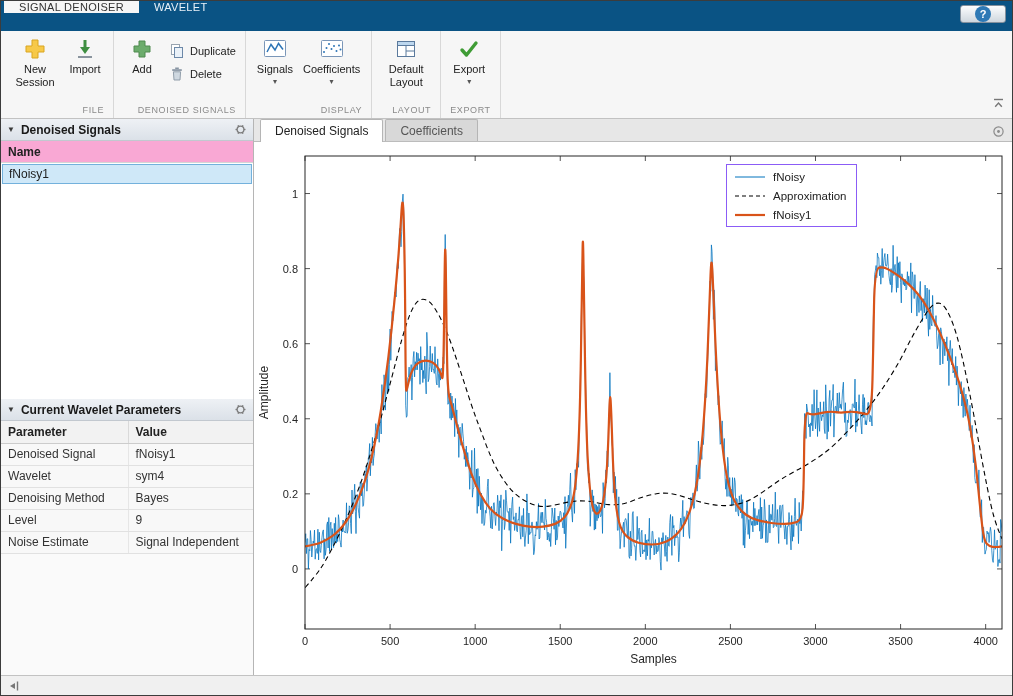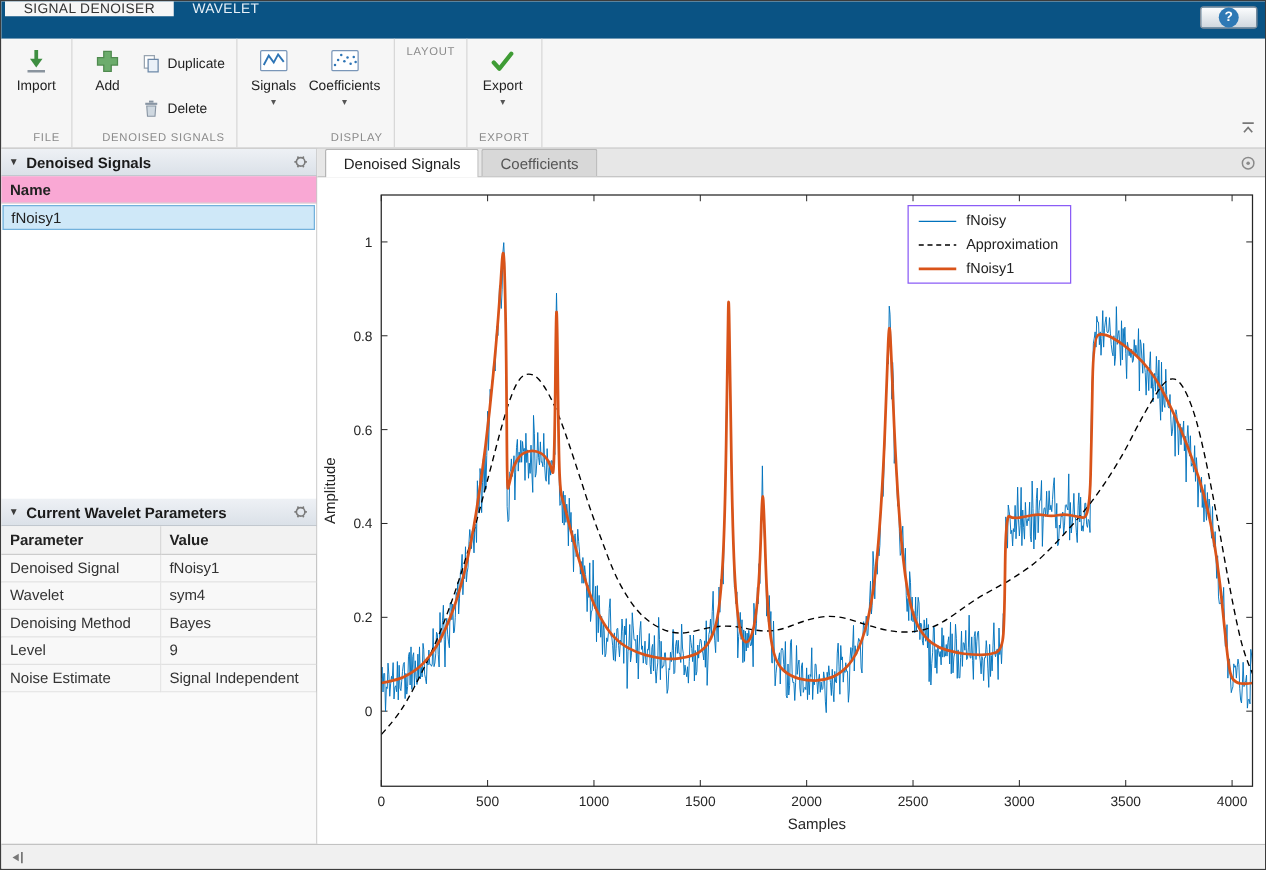--- a/index.html
+++ b/index.html
@@ -17,21 +17,21 @@
 
   
   .toolbar{height:88px;background:#f6f6f6;border-bottom:1px solid #c2c2c2;display:flex;position:relative;flex:none;}
   .tgroup{display:flex;flex-direction:column;border-right:1px solid #d8d8d8;padding:3px 7px 1px;}
   .tg-buttons{flex:1;display:flex;align-items:flex-start;gap:2px;}
   .tg-caption{text-align:right;font-size:9px;color:#8a8a8a;letter-spacing:.6px;padding:2px 2px 2px;white-space:nowrap;}
   .bigbtn{display:flex;flex-direction:column;align-items:center;padding:3px 4px 1px;max-width:54px;min-width:42px;border-radius:2px;}
   .bigbtn.wide{max-width:74px;}
   .blabel{font-size:11px;color:#222;text-align:center;line-height:13px;margin-top:2px;}
   .dd-arrow{font-size:8px;color:#555;line-height:9px;margin-top:1px;}
-  .smallcol{display:flex;flex-direction:column;gap:20px;margin:9px 2px 0 4px;}
+  .smallcol{display:flex;flex-direction:column;gap:7px;margin:9px 2px 0 4px;}
   .smallbtn{display:flex;align-items:center;gap:5px;font-size:11px;color:#222;}
   .toolbar-collapse{position:absolute;right:7px;bottom:5px;}
 
   
   .content{flex:1;display:flex;min-height:0;}
   .sidebar{width:253px;flex:none;display:flex;flex-direction:column;background:#fafafa;border-right:1px solid #b5b5b5;}
   .panel-header{height:22px;background:linear-gradient(#eef1f5,#dbe1e8);border-bottom:1px solid #c2c8cf;display:flex;align-items:center;padding:0 6px;gap:6px;flex:none;}
   .tri{font-size:8px;color:#3a3a3a;line-height:8px;}
   .ptitle{font-size:12px;font-weight:bold;color:#1a1a1a;flex:1;}
   .signals-panel{height:280px;display:flex;flex-direction:column;flex:none;}
@@ -75,20 +75,26 @@
       <span class="help-circle">?</span>
     </div>
   </div>
 
   <div class="toolbar">
 
     <div class="tgroup">
       <div class="tg-buttons">
         <div class="bigbtn">
           <svg width="24" height="24" viewBox="0 0 24 24">
+              <path d="M9 3h6v6h6v6h-6v6H9v-6H3V9h6z" fill="#F7C948" stroke="#D9A520" stroke-width="1"></path>
+            </svg>
+          <span class="blabel">New Session</span>
+        </div>
+        <div class="bigbtn">
+          <svg width="24" height="24" viewBox="0 0 24 24">
               <rect x="10.5" y="3" width="3" height="7.5" fill="#3E8E41"></rect>
               <polygon points="7,10 17,10 12,17" fill="#3E8E41"></polygon>
               <rect x="5" y="19" width="14" height="2" fill="#8a949e"></rect>
             </svg>
           <span class="blabel">Import</span>
         </div>
       </div>
       <div class="tg-caption">FILE</div>
     </div>
 
@@ -146,20 +152,31 @@
               </g>
             </svg>
           <span class="blabel">Coefficients</span>
           <span class="dd-arrow">▾</span>
         </div>
       </div>
       <div class="tg-caption">DISPLAY</div>
     </div>
 
     <div class="tgroup">
+      <div class="tg-buttons">
+        <div class="bigbtn">
+          <svg width="24" height="24" viewBox="0 0 24 24">
+              <rect x="3.5" y="4.5" width="17" height="15" fill="#ffffff" stroke="#5b7a9d"></rect>
+              <rect x="3.5" y="4.5" width="17" height="4" fill="#BDD7EE" stroke="#5b7a9d"></rect>
+              <line x1="12" y1="8.5" x2="12" y2="19.5" stroke="#5b7a9d"></line>
+              <line x1="12" y1="14" x2="20.5" y2="14" stroke="#5b7a9d"></line>
+            </svg>
+          <span class="blabel">Default Layout</span>
+        </div>
+      </div>
       <div class="tg-caption">LAYOUT</div>
     </div>
 
     <div class="tgroup">
       <div class="tg-buttons">
         <div class="bigbtn">
           <svg width="24" height="24" viewBox="0 0 24 24">
               <path d="M5 13l4.5 5L19 6" fill="none" stroke="#3F9C35" stroke-width="3.4" stroke-linecap="round" stroke-linejoin="round"></path>
             </svg>
           <span class="blabel">Export</span>

